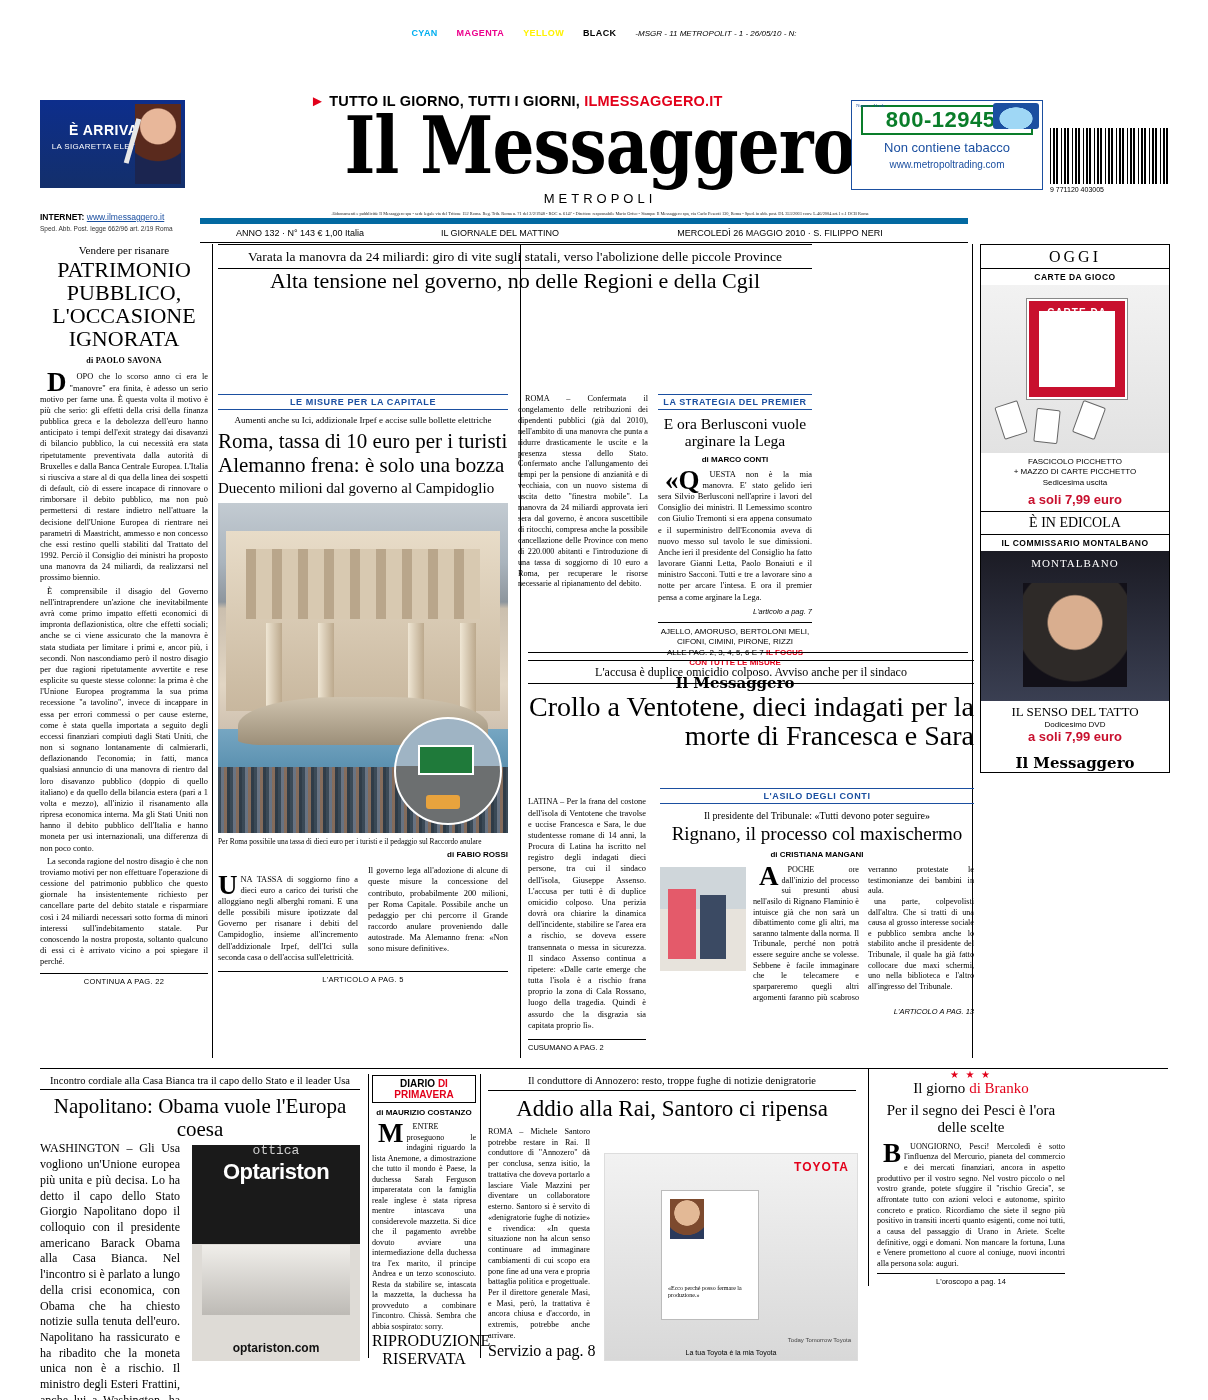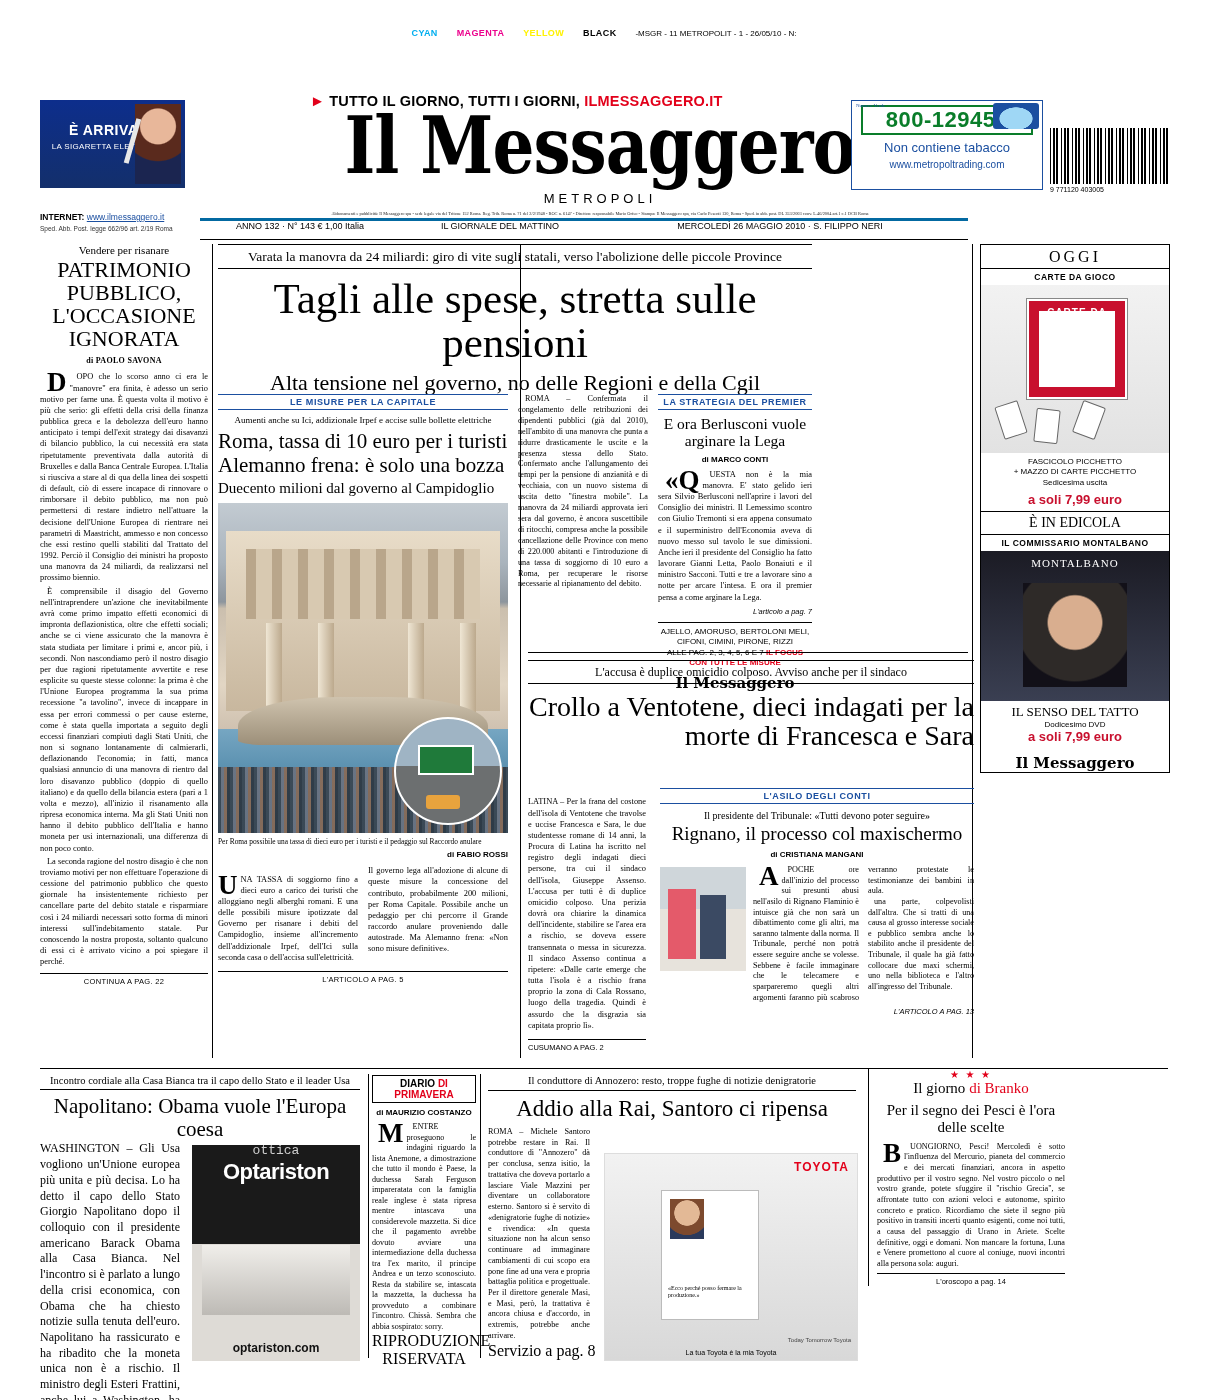--- a/index.html
+++ b/index.html
@@ -3,21 +3,21 @@
 <meta charset="utf-8">
 <style>
   html,body{margin:0;padding:0;background:#fff;}
   body{width:1208px;height:1400px;font-family:"Liberation Serif",serif;color:#000;overflow:hidden;}
   .page{position:relative;width:1208px;height:1400px;}
 
   
   .colorbar{position:absolute;top:28px;left:0;width:1208px;height:14px;font-family:"Liberation Sans",sans-serif;font-size:9px;font-weight:bold;text-align:center;letter-spacing:.4px;}
   .colorbar span{margin:0 8px;}
   .c-cyan{color:#00aeef}.c-mag{color:#ec008c}.c-yel{color:#fff200}.c-blk{color:#000}
-  .colorbar .meta{color:#000;font-weight:normal;font-size:8px;letter-spacing:0;}
+  .colorbar .meta{color:#000;font-weight:normal;font-size:8px;letter-spacing:0;font-style:italic;}
 
   
   .masthead{position:absolute;top:92px;left:40px;width:1128px;height:110px;}
   .ad-left{position:absolute;left:0;top:8px;width:145px;height:88px;background:linear-gradient(180deg,#0d2e8c,#132f6b);color:#fff;overflow:hidden;}
   .ad-left .l1{font-family:"Liberation Sans",sans-serif;font-size:14px;font-weight:bold;text-align:center;margin-top:22px;letter-spacing:.5px;}
   .ad-left .l2{font-family:"Liberation Sans",sans-serif;font-size:8px;text-align:center;margin-top:4px;letter-spacing:.3px;}
   .ad-left .face{position:absolute;right:4px;top:4px;width:46px;height:80px;background:radial-gradient(circle at 50% 28%,#e8b79a 0 28%,#5a2a1d 30% 55%,#1b2550 57% 100%);}
   .ad-left .ecig{position:absolute;right:50px;top:18px;width:5px;height:46px;background:#e8e8e8;transform:rotate(16deg);}
 
   .title-block{position:absolute;left:160px;top:0;width:800px;}
@@ -33,21 +33,21 @@
   .ad-right .t1{font-family:"Liberation Sans",sans-serif;font-size:13px;color:#1b4fa0;text-align:center;margin-top:5px;}
   .ad-right .t2{font-family:"Liberation Sans",sans-serif;font-size:10px;color:#1b4fa0;text-align:center;margin-top:4px;}
   .ad-right .small{position:absolute;left:4px;top:2px;font-size:5px;color:#1b4fa0;}
   .ad-right .logo2{position:absolute;right:3px;top:2px;width:46px;height:26px;background:radial-gradient(ellipse at 50% 60%,#9fd7f5 0 50%,#1b4fa0 52% 100%);border-radius:3px;}
   .barcode{position:absolute;right:0;top:36px;width:118px;height:56px;background:repeating-linear-gradient(90deg,#000 0 1px,#fff 1px 3px,#000 3px 5px,#fff 5px 6px,#000 6px 8px,#fff 8px 11px);}
   .barcode .bn{position:absolute;left:0;bottom:-9px;font-size:7px;font-family:"Liberation Sans",sans-serif;}
   .inet{position:absolute;left:40px;top:212px;font-family:"Liberation Sans",sans-serif;font-size:8.5px;}
   .inet .b{font-weight:bold;}
   .inet .u{color:#1b4fa0;text-decoration:underline;}
   .inet .sub{font-size:6.5px;margin-top:3px;color:#333;}
-  .stripbar{position:absolute;left:200px;top:218px;width:768px;height:18px;border-top:3px solid #0369a1;border-bottom:1px solid #000;font-family:"Liberation Sans",sans-serif;font-size:9px;display:flex;}
+  .stripbar{position:absolute;left:200px;top:218px;width:768px;height:18px;border-top:6px solid #0369a1;border-bottom:1px solid #000;font-family:"Liberation Sans",sans-serif;font-size:9px;display:flex;align-items:center;}
   .stripbar span{display:block;}
   .sb1{width:200px;text-align:center;}
   .sb2{width:200px;text-align:center;}
   .sb3{width:360px;text-align:center;}
 
   
   .col{font-size:8.4px;line-height:1.33;text-align:justify;}
   .col p{margin:0 0 2px;text-indent:7px;}
   .dropcap:first-letter{float:left;font-size:27px;line-height:22px;font-weight:bold;padding-right:3px;}
 
@@ -240,21 +240,20 @@
       <p class="dropcap">DOPO che lo scorso anno ci era le "manovre" era finita, è adesso un serio motivo per farne una. È questa volta il motivo è più che serio: gli effetti della crisi della finanza pubblica greca e la debolezza dell'euro hanno anticipato i tempi dell'exit strategy dai disavanzi di bilancio pubblico, la cui necessità era stata ripetutamente preventivata dalla autorità di Bruxelles e dalla Banca Centrale Europea. L'Italia si riusciva a stare al di qua della linea dei sospetti di default, ciò di essere incapace di rinnovare o rimborsare il debito pubblico, ma non può permettersi di restare indietro nell'attuare la decisione dell'Unione Europea di rientrare nei parametri di Maastricht, ammesso e non concesso che essi restino quelli stabiliti dal Trattato del 1992. Perciò il Consiglio dei ministri ha proposto una manovra da 24 miliardi, da realizzarsi nel prossimo biennio.</p>
       <p>È comprensibile il disagio del Governo nell'intraprendere un'azione che inevitabilmente avrà come primo impatto effetti economici di impronta deflazionistica, oltre che effetti sociali; anche se ci viene assicurato che la manovra è stata studiata per limitare i primi e, ancor più, i secondi. Non nascondiamo però il nostro disagio per due ragioni ripetutamente avvertite e rese esplicite su queste stesse colonne: la prima è che l'Unione Europea programma la sua prima recessione "a tavolino", invece di incappare in essa per errori commessi o per cause esterne, come è stata quella importata a seguito degli eccessi finanziari compiuti dagli Stati Uniti, che non si sognano lontanamente di calmierarli, deflazionando l'economia; in fatti, manca qualsiasi annuncio di una manovra di rientro dal loro disavanzo pubblico (doppio di quello italiano) e da quello della bilancia estera (pari a 1 volta e mezzo), all'inizio il risanamento alla ripresa economica interna. Ma gli Stati Uniti non hanno il debito pubblico dell'Italia e hanno moneta per usi internazionali, una differenza di non poco conto.</p>
       <p>La seconda ragione del nostro disagio è che non troviamo motivi per non effettuare l'operazione di cessione del patrimonio pubblico che questo giornale ha insistentemente richiesto per cancellare parte del debito statale e risparmiare così i 24 miliardi necessari sotto forma di minori interessi sull'indebitamento statale. Pur conoscendo la nostra proposta, soltanto qualcuno di essi ci è arrivato vicino a poi spiegare il perché.</p>
     </div>
     <div class="contin">CONTINUA A PAG. 22</div>
   </div>
   <div class="vline" style="left:212px;top:244px;height:814px;"></div>
 
   <div class="main">
     <div class="occhiello">Varata la manovra da 24 miliardi: giro di vite sugli statali, verso l'abolizione delle piccole Province</div>
-    <div class="headline">Tagli alle spese, stretta sulle pensioni</div>
     <div class="subhead">Alta tensione nel governo, no delle Regioni e della Cgil</div>
 
     <div class="m-left">
       <div class="secthead">LE MISURE PER LA CAPITALE</div>
       <div class="m-sub1">Aumenti anche su Ici, addizionale Irpef e accise sulle bollette elettriche</div>
       <div class="m-h2">Roma, tassa di 10 euro per i turisti</div>
       <div class="m-h2">Alemanno frena: è solo una bozza</div>
       <div class="m-h3">Duecento milioni dal governo al Campidoglio</div>
 
       <div class="photo">

